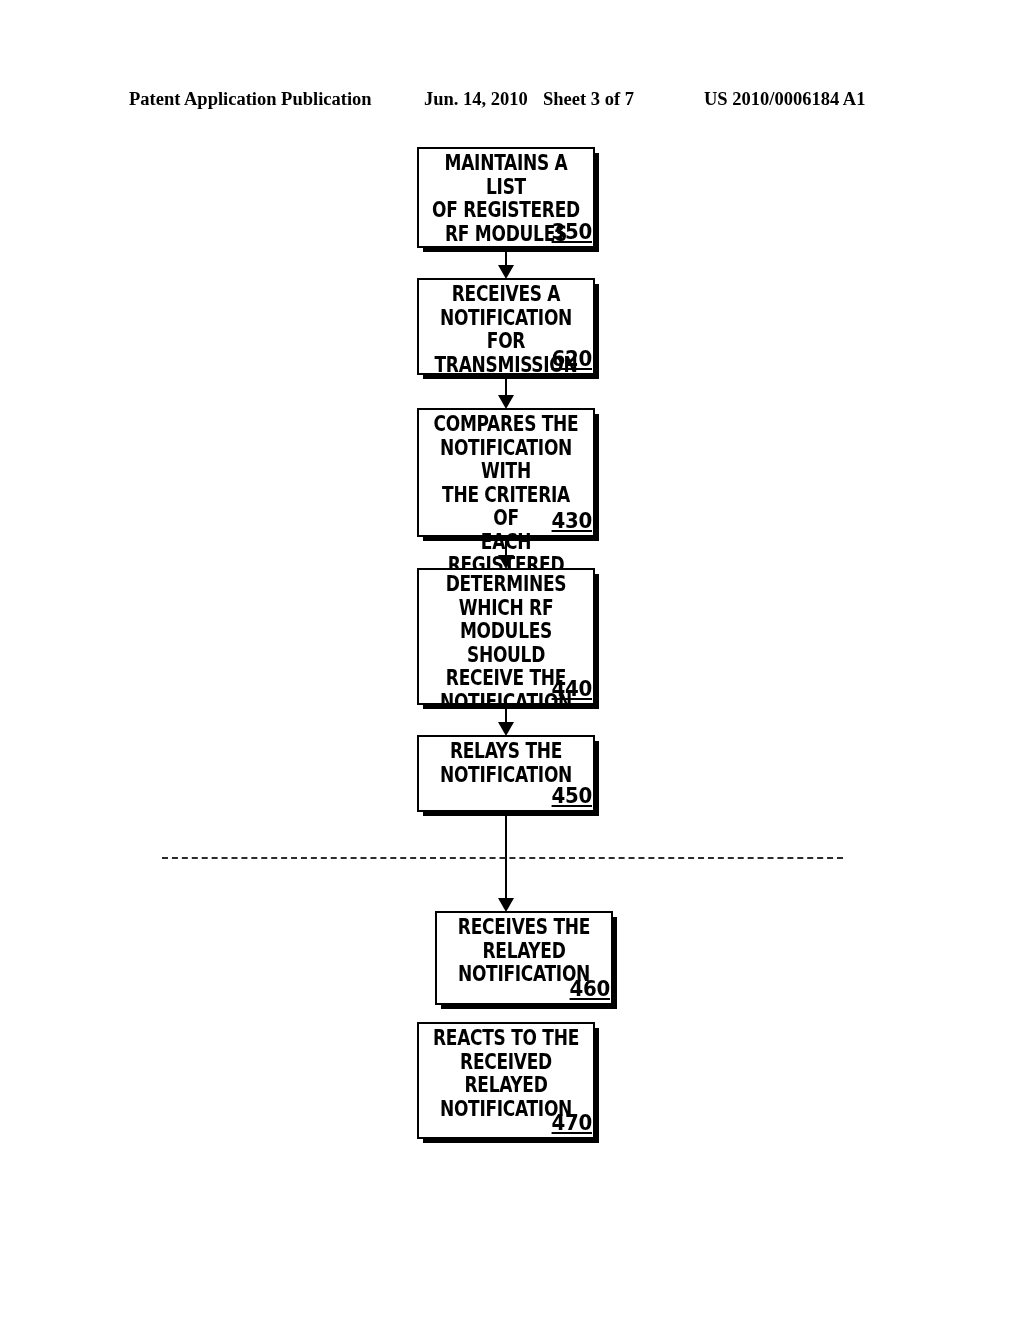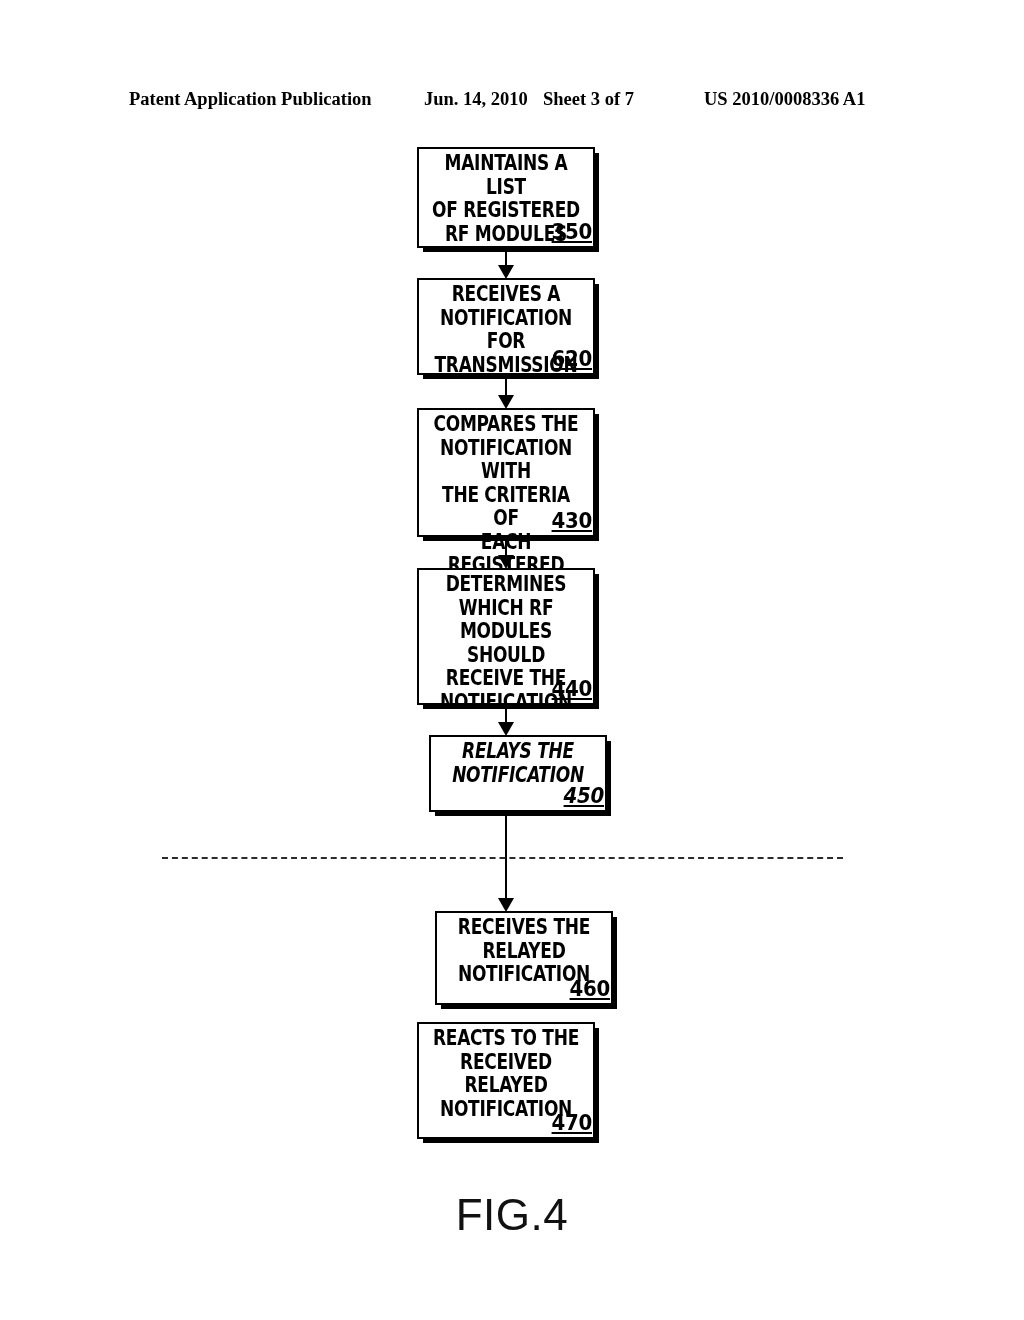--- a/index.html
+++ b/index.html
@@ -123,21 +123,21 @@
 </style>
 </head>
 <body>
 
 <div id="page">
 
   <div id="pub-header">
     <span class="hdr-seg" id="hdr-title">Patent Application Publication</span>
     <span class="hdr-seg" id="hdr-date">Jun. 14, 2010</span>
     <span class="hdr-seg" id="hdr-sheet">Sheet 3 of 7</span>
-    <span class="hdr-seg" id="hdr-patentno">US 2010/0008336 A1</span>
+    <span class="hdr-seg" id="hdr-patentno">US 2010/0006184 A1</span>
   </div>
 
   <div id="flow">
       <div class="connector" style="left: 504.7px; top: 248px; height: 19px;"></div>
       <div class="arrowhead" style="left: 498px; top: 265px;"></div>
       <div class="connector" style="left: 504.7px; top: 375px; height: 22px;"></div>
       <div class="arrowhead" style="left: 498px; top: 395px;"></div>
       <div class="connector" style="left: 504.7px; top: 537px; height: 20px;"></div>
       <div class="arrowhead" style="left: 498px; top: 555px;"></div>
       <div class="connector" style="left: 504.7px; top: 705px; height: 19px;"></div>
@@ -165,21 +165,21 @@
         <div class="node-ref">430</div>
       </div>
       <div class="node" style="left: 417px; top: 568px; width: 178px; height: 137px;">
         <div class="node-text">DETERMINES
 WHICH RF
 MODULES SHOULD
 RECEIVE THE
 NOTIFICATION</div>
         <div class="node-ref">440</div>
       </div>
-      <div class="node" style="left: 429px; top: 735px; width: 178px; height: 77px; font-style: italic;">
+      <div class="node" style="left: 417px; top: 735px; width: 178px; height: 77px;">
         <div class="node-text">RELAYS THE
 NOTIFICATION</div>
         <div class="node-ref">450</div>
       </div>
       <div class="node" style="left: 435px; top: 911px; width: 178px; height: 94px;">
         <div class="node-text">RECEIVES THE
 RELAYED
 NOTIFICATION</div>
         <div class="node-ref">460</div>
       </div>
@@ -187,15 +187,14 @@
         <div class="node-text">REACTS TO THE
 RECEIVED
 RELAYED
 NOTIFICATION</div>
         <div class="node-ref">470</div>
       </div>
     </div>
 
   <div id="divider" style="left: 162px; top: 857px; width: 681px;"></div>
 
-  <div id="fig-caption" style="top: 1190px;">FIG.4</div>
 
 </div>
 
 </body></html>

